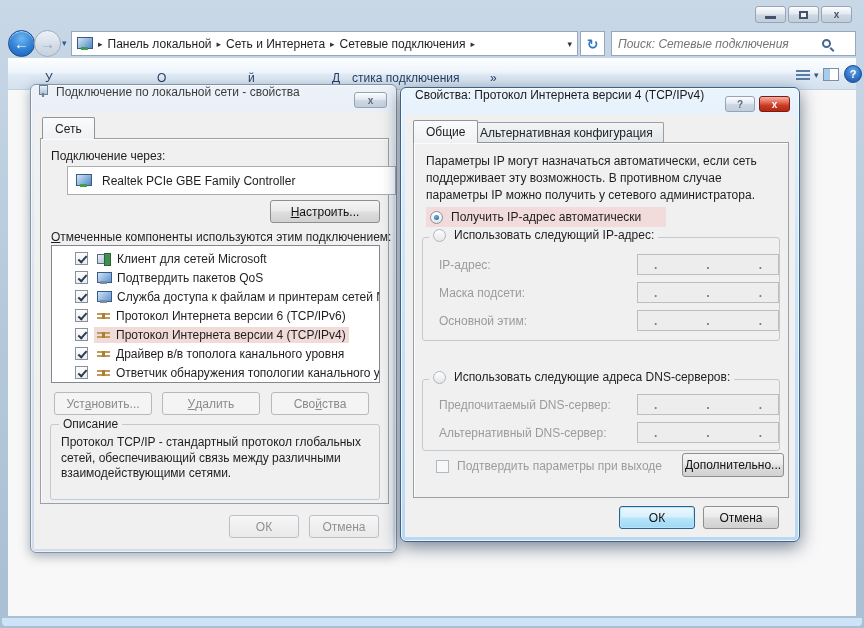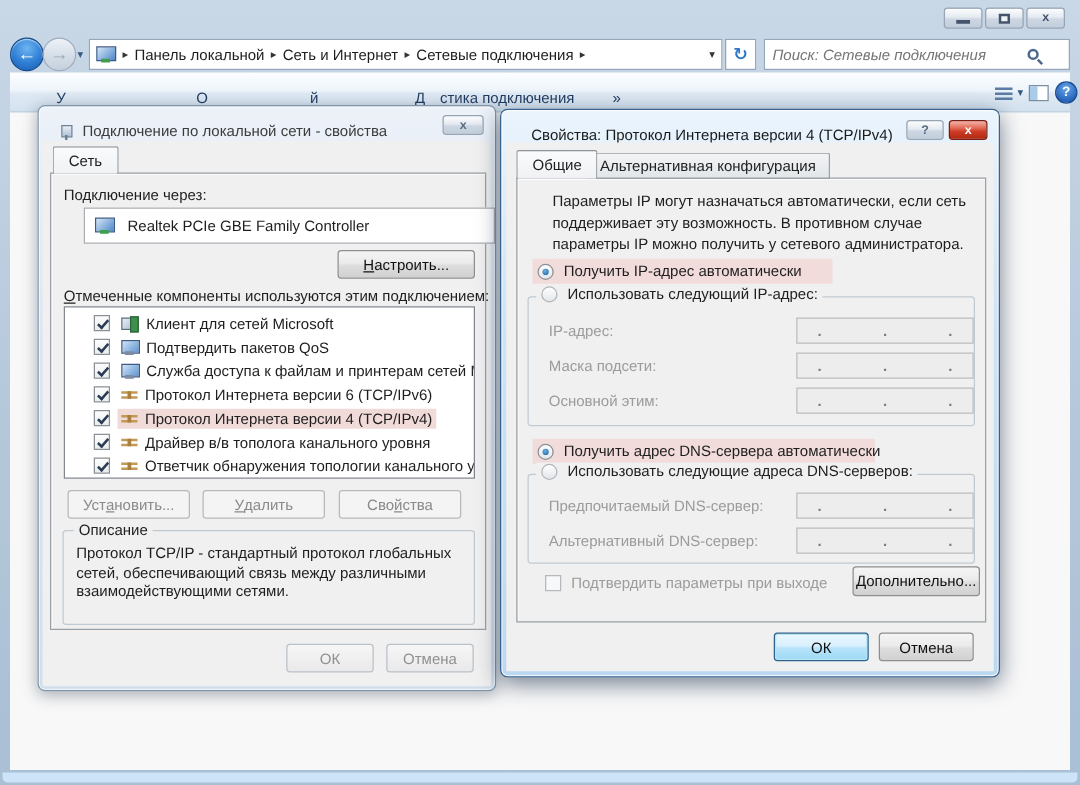--- a/index.html
+++ b/index.html
@@ -66,21 +66,21 @@
   .dlg-inactive {
     background: linear-gradient(180deg,#edf2f9,#dbe5f1 40%,#d2deec);
     border:1px solid #8095aa;
     box-shadow: 0 3px 12px rgba(40,60,80,.4), inset 0 0 0 1px rgba(255,255,255,.6);
   }
   .dlg-active {
     background: linear-gradient(180deg,#eaf4fd,#cfe4f6 35%,#bcd8f0);
     border:1px solid #3a628e;
     box-shadow: 0 5px 18px rgba(10,30,60,.55), inset 0 0 0 1px rgba(255,255,255,.75);
   }
-  .dlg-title { position:absolute; left:0; top:0; right:0; height:27px; display:flex; align-items:flex-end; padding-left:16px; gap:7px; }
+  .dlg-title { position:absolute; left:0; top:0; right:0; height:27px; display:flex; align-items:flex-start; padding-left:6px; gap:7px; }
   .dlg-title-text { white-space:nowrap; }
   .pill {
     border:1px solid #97a4b4; border-radius:3px;
     background: linear-gradient(180deg,#fcfdfe,#e4eaf1 45%,#ccd7e3 55%,#c2cedb);
     display:flex; align-items:center; justify-content:center;
     color:#5a6b80; font-size:10px; font-weight:bold;
   }
   .pill-close-red {
     border:1px solid #7e1a0e;
     background: linear-gradient(180deg,#f3b3a8,#e06752 40%,#cc3a24 60%,#b02912);
@@ -192,21 +192,21 @@
   <div class="abs nav-circle nav-fwd" style="left:34px; top:30px;">
     <span>→</span>
   </div>
   <span class="abs caret" style="left:62px; top:38px;">▾</span>
 
   <div class="abs bar-box crumb-bar" style="left:71px; top:31px; width:507px;">
     <span class="ic-adapter"></span>
     <span class="crumb-sep">▸</span>
     <span class="crumb">Панель локальной</span>
     <span class="crumb-sep">▸</span>
-    <span class="crumb">Сеть и Интернет</span>
+    <span class="crumb">Сеть и Интернета</span>
     <span class="crumb-sep">▸</span>
     <span class="crumb">Сетевые подключения</span>
     <span class="crumb-sep">▸</span>
     <span style="flex:1"></span>
     <span class="caret" style="color:#333">▾</span>
   </div>
 
   <div class="abs bar-box" style="left:580px; top:31px; width:25px; display:flex; align-items:center; justify-content:center; color:#2f78c8; font-weight:bold; font-size:14px;">
     <span>↻</span>
   </div>
@@ -361,21 +361,21 @@
     <div class="client" style="left:4px; top:26px; right:4px; bottom:4px;">
       <div class="tab" style="left:8px; top:6px; height:23px;">
         <span>Общие</span>
       </div>
       <div class="tab tab-idle" style="position:absolute; left:64px; top:8px; height:21px; display:flex; align-items:center; padding:0 10px;">
         <span>Альтернативная конфигурация</span>
       </div>
 
       <div class="tabpage" style="left:8px; top:28px; width:376px; height:356px;">
 
-        <div class="abs intro" style="left:28px; top:10px; width:352px;">Параметры IP могут назначаться автоматически, если сеть поддерживает эту возможность. В противном случае параметры IP можно получить у сетевого администратора.</div>
+        <div class="abs intro" style="left:12px; top:10px; width:352px;">Параметры IP могут назначаться автоматически, если сеть поддерживает эту возможность. В противном случае параметры IP можно получить у сетевого администратора.</div>
 
         <div class="pink-row" style="left:12px; top:64px; width:240px;">
           <span class="radio radio-on"></span>
           <span class="radio-row-label">Получить IP-адрес автоматически</span>
         </div>
 
         <div class="groupbox" style="left:8px; top:94px; width:358px; height:104px;">
           <span class="group-label" style="left:6px; display:flex; align-items:center; gap:8px; top:-10px;">
             <span class="radio radio-dim"></span>
             <span>Использовать следующий IP-адрес:</span>
@@ -393,24 +393,20 @@
               <span>.</span>
           </div>
           <span class="abs gray" style="left:16px; top:76px;">Основной этим:</span>
           <div class="ipbox" style="left:214px; top:72px;">
             <span>.</span>
               <span>.</span>
               <span>.</span>
           </div>
         </div>
 
-        <div class="pink-row" style="left:12px; top:208px; width:274px;">
-          <span class="radio radio-on"></span>
-          <span class="radio-row-label">Получить адрес DNS-сервера автоматически</span>
-        </div>
 
         <div class="groupbox" style="left:8px; top:236px; width:358px; height:72px;">
           <span class="group-label" style="left:6px; display:flex; align-items:center; gap:8px; top:-10px;">
             <span class="radio radio-dim"></span>
             <span>Использовать следующие адреса DNS-серверов:</span>
           </span>
           <span class="abs gray" style="left:16px; top:18px;">Предпочитаемый DNS-сервер:</span>
           <div class="ipbox" style="left:214px; top:14px;">
             <span>.</span>
               <span>.</span>

